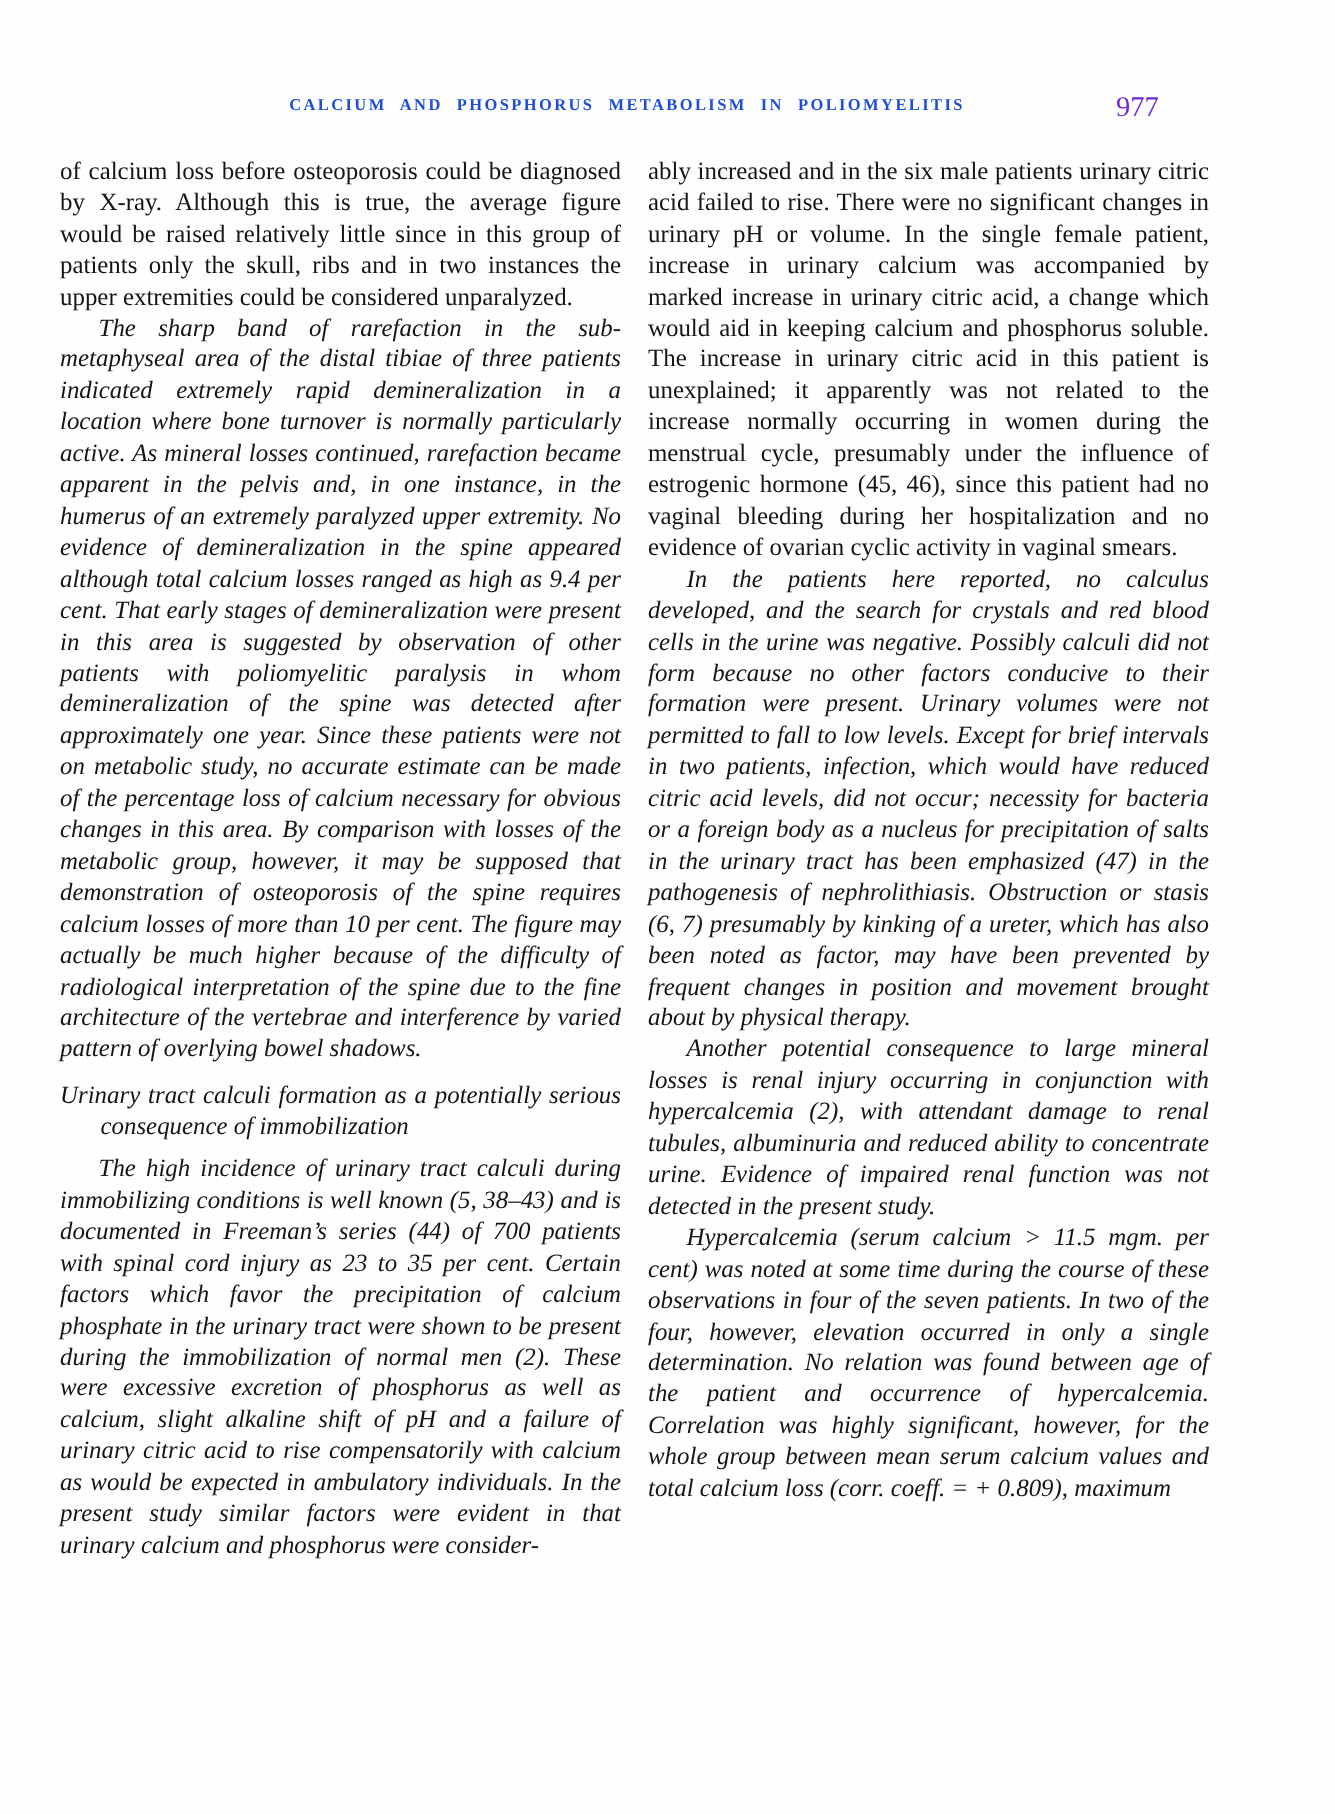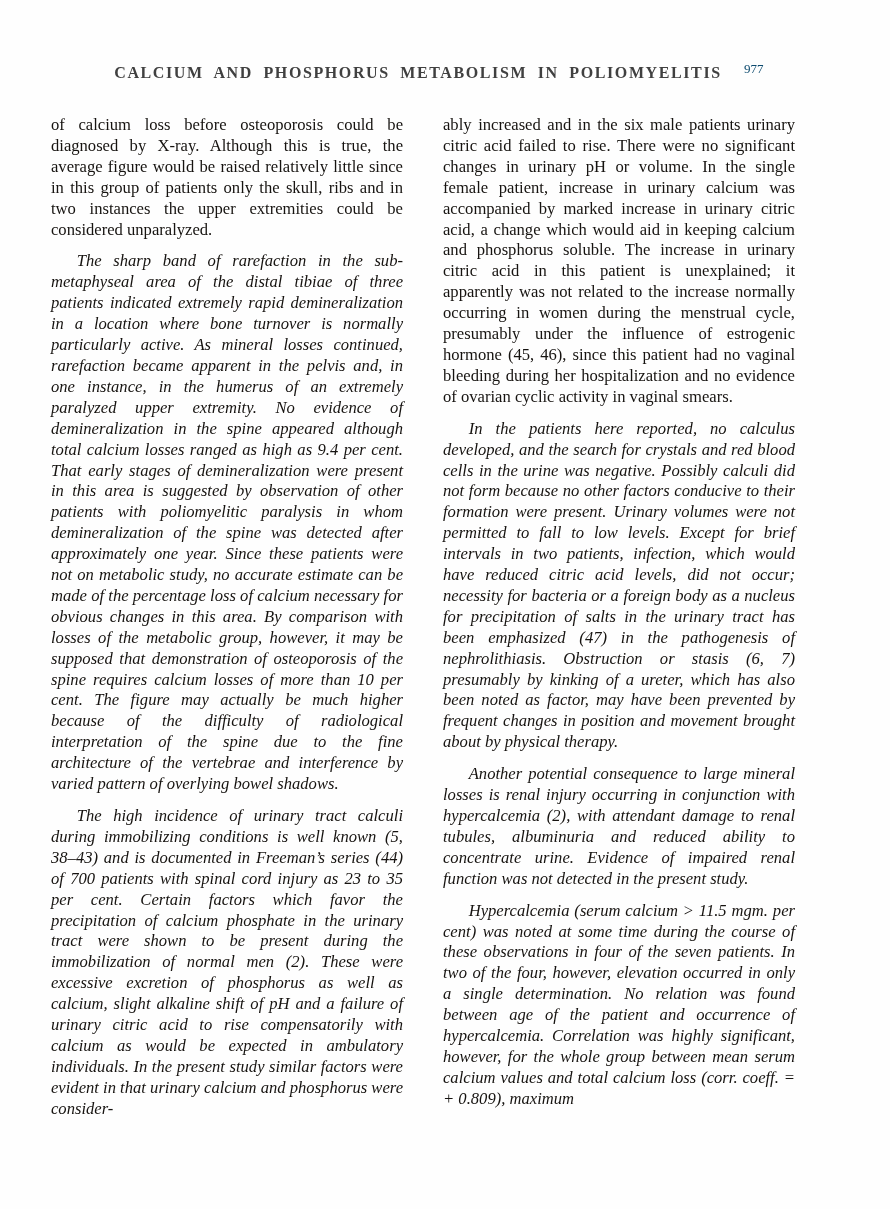--- a/index.html
+++ b/index.html
@@ -20,48 +20,48 @@
     position:relative;
     height:24px;
     margin-bottom:16px;
   }
   .running-title{
     position:absolute;
     left:50%;
     transform:translateX(-50%);
     margin-left:-27px;
     white-space:nowrap;
-    font-size:16px;
+    font-size:11px;
     font-weight:bold;
     letter-spacing:1.6px;
     word-spacing:5px;
-    color:#404040;
+    color:#1d4ed8;
   }
   .page-number{
     position:absolute;
     left:744px;
     top:-3px;
-    font-size:13px;
-    color:#0c4a6e;
+    font-size:19px;
+    color:#6d28d9;
   }
   .columns{
     display:flex;
     margin-left:40px;
     width:766px;
     gap:18px;
   }
   .column{
     width:374px;
     font-size:16.6px;
     line-height:20.9px;
     text-align:justify;
     hyphens:auto;
     -webkit-hyphens:auto;
   }
-  .column p{margin:11px;}
+  .column p{margin:0;}
   .body-para.indent{text-indent:1.55em;font-style:italic;}
   .section-heading{
     font-style:italic;
     font-weight:normal;
     font-size:16.6px;
     line-height:20.9px;
     margin:10px 0 7px 0;
     padding-left:27px;
     text-indent:-27px;
   }
@@ -71,20 +71,21 @@
 
 <div class="page">
   <div class="running-header">
     <span class="running-title">CALCIUM AND PHOSPHORUS METABOLISM IN POLIOMYELITIS</span>
     <span class="page-number">977</span>
   </div>
   <div class="columns">
     <div class="column">
         <p class="body-para">of calcium loss before osteoporosis could be diagnosed by X-ray.  Although this is true, the average figure would be raised relatively little since in this group of patients only the skull, ribs and in two instances the upper extremities could be considered unparalyzed.</p>
         <p class="body-para indent">The sharp band of rarefaction in the sub-metaphyseal area of the distal tibiae of three patients indicated extremely rapid demineralization in a location where bone turnover is normally particularly active.  As mineral losses continued, rarefaction became apparent in the pelvis and, in one instance, in the humerus of an extremely paralyzed upper extremity.  No evidence of demineralization in the spine appeared although total calcium losses ranged as high as 9.4 per cent. That early stages of demineralization were present in this area is suggested by observation of other patients with poliomyelitic paralysis in whom demineralization of the spine was detected after approximately one year.  Since these patients were not on metabolic study, no accurate estimate can be made of the percentage loss of calcium necessary for obvious changes in this area.  By comparison with losses of the metabolic group, however, it may be supposed that demonstration of osteoporosis of the spine requires calcium losses of more than 10 per cent.  The figure may actually be much higher because of the difficulty of radiological interpretation of the spine due to the fine architecture of the vertebrae and interference by varied pattern of overlying bowel shadows.</p>
+        <h3 class="section-heading">Urinary tract calculi formation as a potentially serious consequence of immobilization</h3>
         <p class="body-para indent">The high incidence of urinary tract calculi during immobilizing conditions is well known (5, 38–43) and is documented in Freeman’s series (44) of 700 patients with spinal cord injury as 23 to 35 per cent.  Certain factors which favor the precipitation of calcium phosphate in the urinary tract were shown to be present during the immobilization of normal men (2).  These were excessive excretion of phosphorus as well as calcium, slight alkaline shift of pH and a failure of urinary citric acid to rise compensatorily with calcium as would be expected in ambulatory individuals.  In the present study similar factors were evident in that urinary calcium and phosphorus were consider-</p>
       </div>
     <div class="column">
         <p class="body-para">ably increased and in the six male patients urinary citric acid failed to rise.  There were no significant changes in urinary pH or volume.  In the single female patient, increase in urinary calcium was accompanied by marked increase in urinary citric acid, a change which would aid in keeping calcium and phosphorus soluble.  The increase in urinary citric acid in this patient is unexplained; it apparently was not related to the increase normally occurring in women during the menstrual cycle, presumably under the influence of estrogenic hormone (45, 46), since this patient had no vaginal bleeding during her hospitalization and no evidence of ovarian cyclic activity in vaginal smears.</p>
         <p class="body-para indent">In the patients here reported, no calculus developed, and the search for crystals and red blood cells in the urine was negative.  Possibly calculi did not form because no other factors conducive to their formation were present.  Urinary volumes were not permitted to fall to low levels.  Except for brief intervals in two patients, infection, which would have reduced citric acid levels, did not occur; necessity for bacteria or a foreign body as a nucleus for precipitation of salts in the urinary tract has been emphasized (47) in the pathogenesis of nephrolithiasis.  Obstruction or stasis (6, 7) presumably by kinking of a ureter, which has also been noted as factor, may have been prevented by frequent changes in position and movement brought about by physical therapy.</p>
         <p class="body-para indent">Another potential consequence to large mineral losses is renal injury occurring in conjunction with hypercalcemia (2), with attendant damage to renal tubules, albuminuria and reduced ability to concentrate urine.  Evidence of impaired renal function was not detected in the present study.</p>
         <p class="body-para indent">Hypercalcemia (serum calcium &gt; 11.5 mgm. per cent) was noted at some time during the course of these observations in four of the seven patients.  In two of the four, however, elevation occurred in only a single determination.  No relation was found between age of the patient and occurrence of hypercalcemia.  Correlation was highly significant, however, for the whole group between mean serum calcium values and total calcium loss (corr. coeff. = + 0.809), maximum</p>
       </div>
   </div>
 </div>

